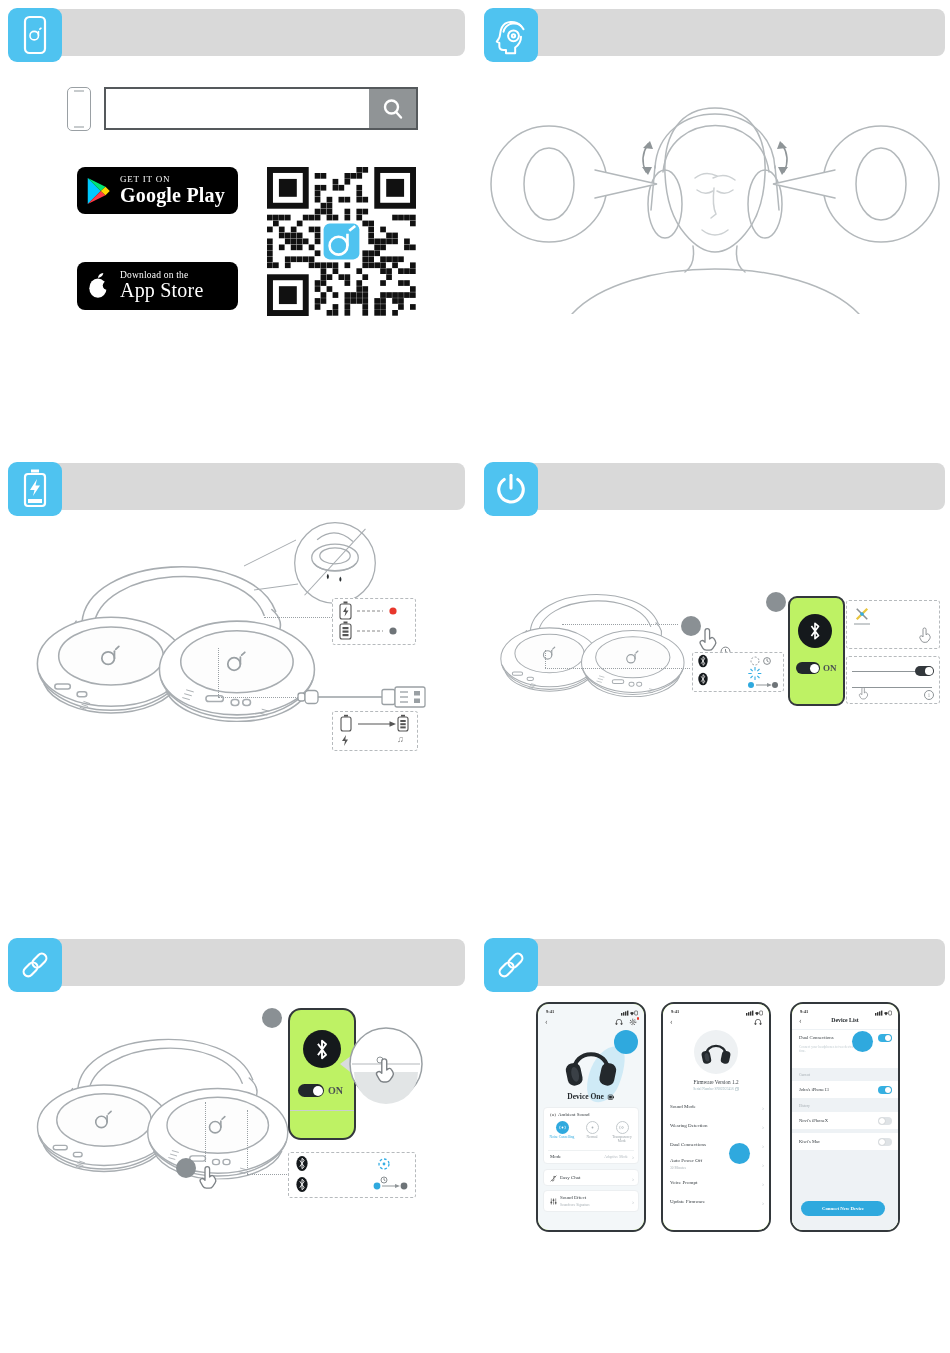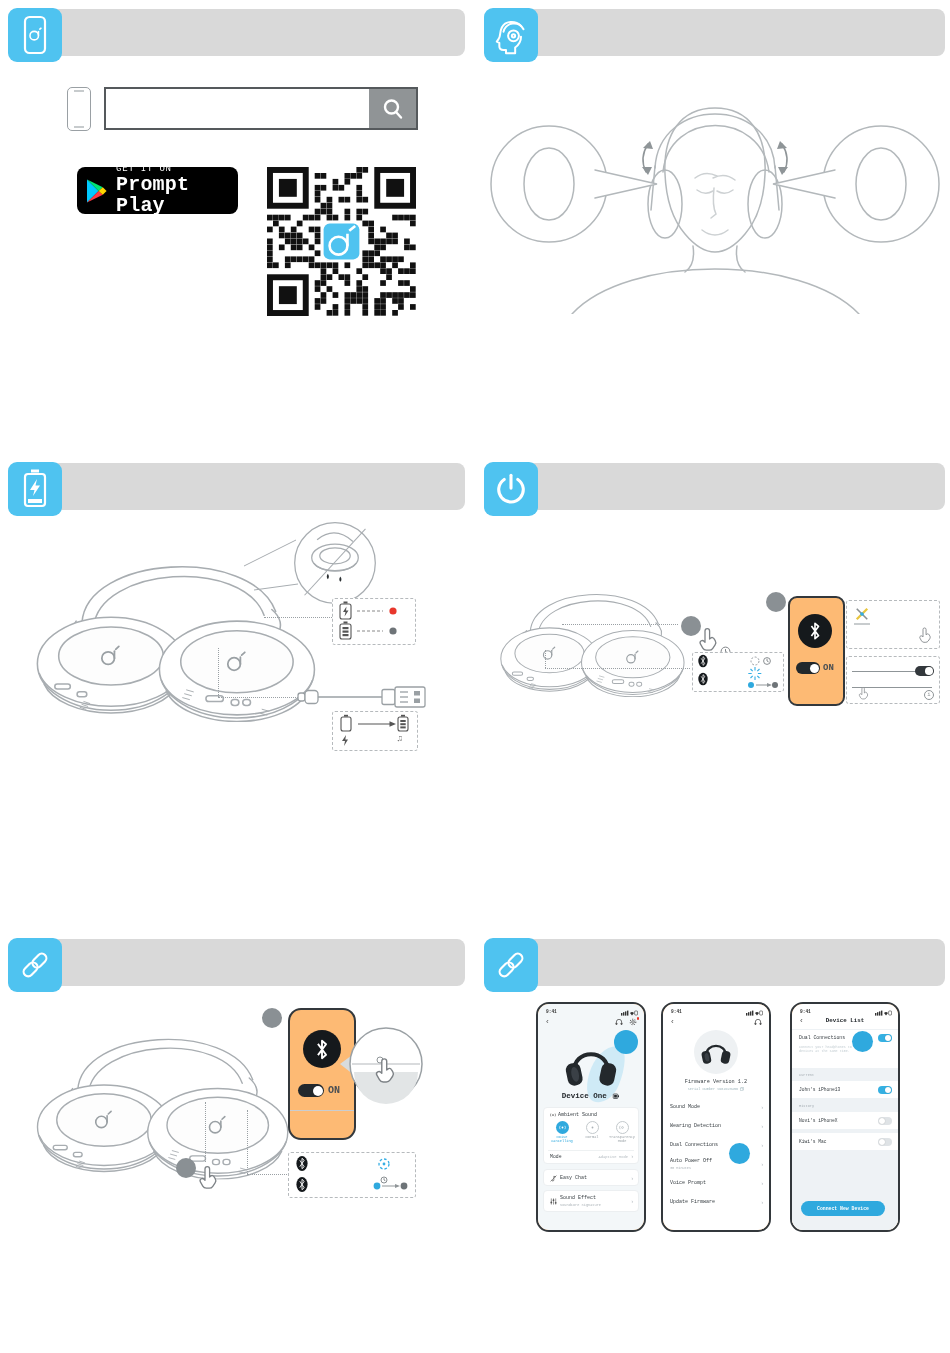--- a/index.html
+++ b/index.html
@@ -1,17 +1,17 @@
 <!DOCTYPE html>
 <html><head>
 <meta charset="utf-8">
 <style>
   html,body{margin:0;padding:0;background:#fff;}
   #page{position:relative;width:950px;height:1353px;background:#fff;overflow:hidden;
-        font-family:Liberation Mono, monospace;color:#222;}
+        font-family:Liberation Serif, serif;color:#222;}
   
   .tile{position:absolute;width:54px;height:54px;background:#4FC3F0;border-radius:9px;
         display:flex;align-items:center;justify-content:center;z-index:3;}
   .hbar{position:absolute;background:#D9D9D9;border-radius:8px;height:47px;z-index:1;}
   
   .abs{position:absolute;}
   .dashbox{position:absolute;border:1px dashed #b6babd;border-radius:3px;background:#fff;z-index:2;}
   .dotv{position:absolute;width:0;border-left:1px dotted #9aa0a4;}
   .doth{position:absolute;height:0;border-top:1px dotted #9aa0a4;}
   .stepc{position:absolute;width:20px;height:20px;border-radius:50%;background:#8a9094;z-index:4;}
@@ -21,21 +21,21 @@
          padding:0 10px;box-sizing:border-box;color:#fff;}
   .badge .col{display:flex;flex-direction:column;margin-left:9px;line-height:1.05;}
   .tagline{font-size:9px;letter-spacing:.8px;}
   .storename{font-size:20px;font-weight:600;letter-spacing:.2px;}
   
   #search-bar{position:absolute;left:104px;top:87px;width:314px;height:43px;border:2px solid #55595c;
               background:#fff;box-sizing:border-box;}
   #search-btn{position:absolute;right:0;top:0;width:47px;height:39px;background:#909496;
               display:flex;align-items:center;justify-content:center;}
   
-  .ph{position:absolute;background:#fdba74;border:2px solid #33383c;border-radius:13px;overflow:hidden;z-index:3;}
+  .ph{position:absolute;background:#bef264;border:2px solid #33383c;border-radius:13px;overflow:hidden;z-index:3;}
   .scr{position:absolute;left:0;top:0;right:0;bottom:0;}
   .sbtime{position:absolute;left:8px;top:5px;font-size:4.5px;font-weight:bold;color:#333;}
   .sbicons{position:absolute;right:6px;top:6px;}
   .backch{position:absolute;left:7px;font-size:8px;color:#555;line-height:1;}
   .card{position:absolute;background:#fff;border:1px solid #eceff1;border-radius:4px;box-sizing:border-box;}
   .chev{position:absolute;color:#b9c0c5;font-size:6px;line-height:1;}
   .tgl{position:absolute;border-radius:20px;}
   .knob{position:absolute;background:#fff;border-radius:50%;box-shadow:0 0 1px rgba(0,0,0,.3);}
   .rowlbl{font-size:5px;color:#3a4045;}
   .sublbl{font-size:3.5px;color:#a9b1b6;}
@@ -182,24 +182,35 @@
 
   <div class="badge" style="left:77px;top:167px;width:161px;height:47px;">
     <svg width="24" height="26" viewBox="0 0 19 22">
       <path d="M0,0 L11,11 L0,22 Z" fill="#00C9FF"></path>
       <path d="M0,0 L15,7.5 L11,11 Z" fill="#00E676"></path>
       <path d="M0,22 L11,11 L15,14.5 Z" fill="#FF3A44"></path>
       <path d="M15,7.5 L18.6,11 L15,14.5 L11,11 Z" fill="#FFD500"></path>
     </svg>
     <div class="col">
       <span class="tagline">GET IT ON</span>
-      <span class="storename">Prompt Play</span>
-    </div>
-  </div>
-
+      <span class="storename">Google Play</span>
+    </div>
+  </div>
+
+  <div class="badge" style="left:77px;top:262px;width:161px;height:48px;">
+    <svg width="24" height="28" viewBox="0 0 22 26">
+      <ellipse cx="10" cy="15" rx="8" ry="9" fill="#fff"></ellipse>
+      <circle cx="18.5" cy="12.5" r="4" fill="#000"></circle>
+      <path d="M10,5.5 q0.5,-4 5,-4.5 q-0.5,4 -5,4.5" fill="#fff"></path>
+    </svg>
+    <div class="col">
+      <span class="tagline" style="font-size:9.5px;letter-spacing:.2px;">Download on the</span>
+      <span class="storename" style="font-weight:500;">App Store</span>
+    </div>
+  </div>
 
   <svg id="qr-svg" class="abs" style="left:267px;top:167px;" width="149" height="149" viewBox="0 0 149 149">
       <rect x="89.4" y="0.0" width="5.7" height="5.7" fill="#111"></rect>
       <rect x="95.4" y="0.0" width="5.7" height="5.7" fill="#111"></rect>
       <rect x="47.7" y="6.0" width="5.7" height="5.7" fill="#111"></rect>
       <rect x="53.6" y="6.0" width="5.7" height="5.7" fill="#111"></rect>
       <rect x="77.5" y="6.0" width="5.7" height="5.7" fill="#111"></rect>
       <rect x="83.4" y="6.0" width="5.7" height="5.7" fill="#111"></rect>
       <rect x="89.4" y="6.0" width="5.7" height="5.7" fill="#111"></rect>
       <rect x="65.6" y="11.9" width="5.7" height="5.7" fill="#111"></rect>

